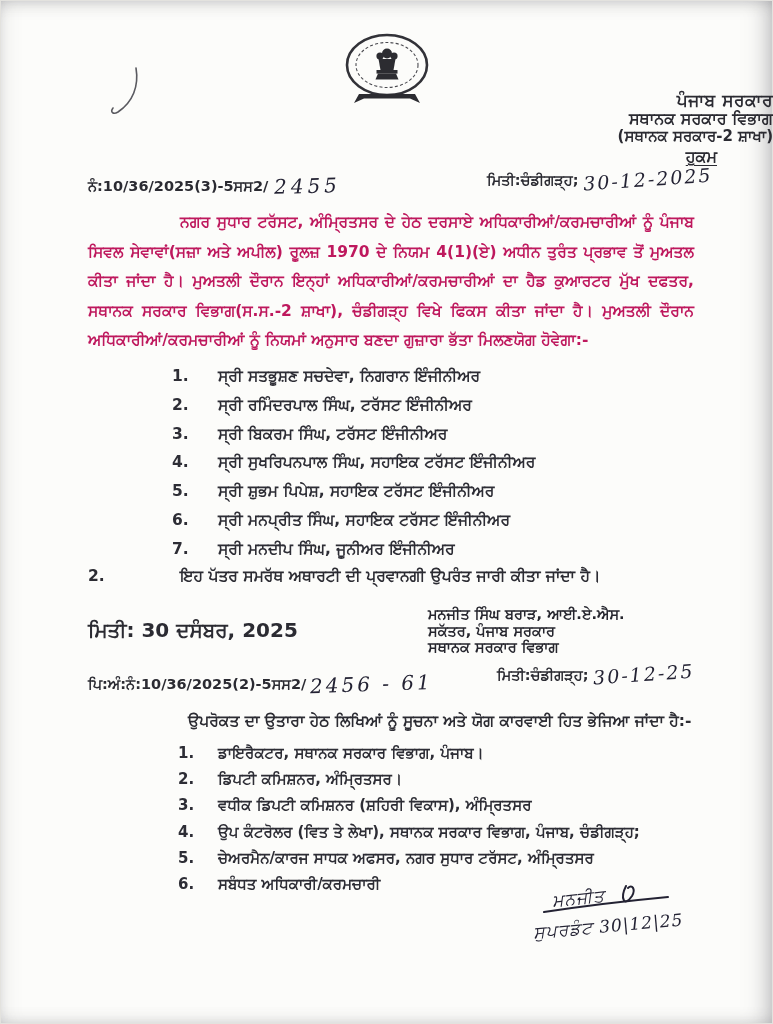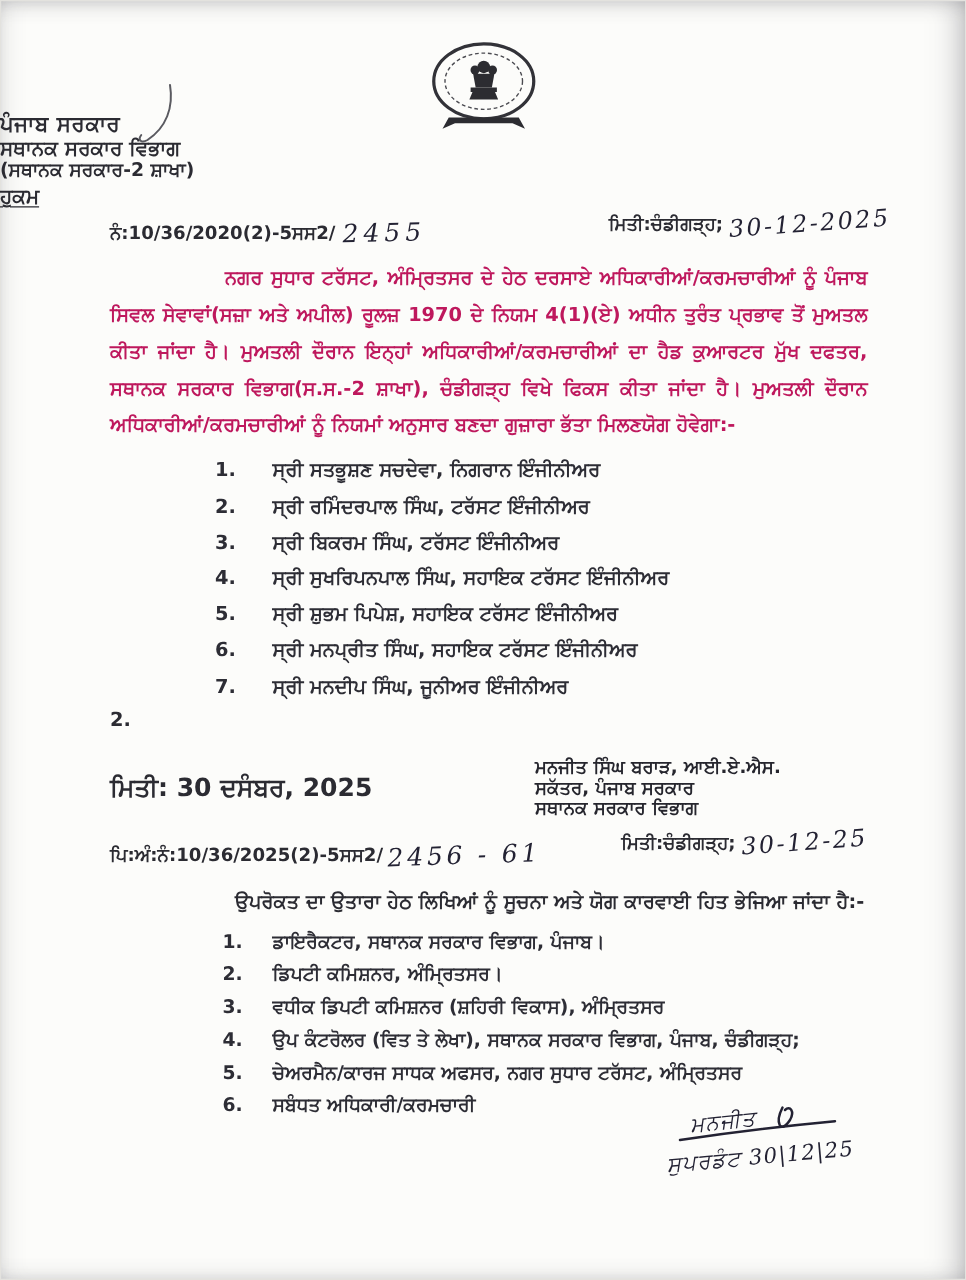--- a/index.html
+++ b/index.html
@@ -13,21 +13,21 @@
     overflow:hidden;
     box-shadow:
       inset 0 0 0 1px #e3e2de,
       inset -16px 0 26px -14px rgba(90,90,98,.5),
       inset 0 12px 20px -14px rgba(90,90,98,.4),
       inset 14px 0 24px -18px rgba(90,90,98,.3),
       inset 0 -12px 20px -16px rgba(90,90,98,.3);
   }
   .abs{position:absolute;}
   .printed{font-weight:700;color:#2b2b32;}
-  .center{text-align:left;}
+  .center{text-align:right;}
   
   .emblem{left:340px;top:33px;width:94px;height:78px;}
   .gov-line1{left:0;top:90px;width:773px;font-size:17px;letter-spacing:.5px;}
   .gov-line2{left:0;top:109px;width:773px;font-size:16px;}
   .gov-line3{left:0;top:127px;width:773px;font-size:15px;}
   .order-title{left:0;top:147px;width:717px;font-size:16px;text-decoration:underline;text-underline-offset:3px;}
   
   .hand{
     font-family:"DejaVu Serif","Liberation Serif",serif;
     font-style:italic;color:#232233;font-weight:500;
@@ -92,21 +92,21 @@
     </g>
     <path d="M19 61 L75 61 L80 70 L70 65.5 L24 65.5 L14 70 Z" fill="#2c2c31"></path>
   </svg>
 
   <div class="abs printed center gov-line1">ਪੰਜਾਬ ਸਰਕਾਰ</div>
   <div class="abs printed center gov-line2">ਸਥਾਨਕ ਸਰਕਾਰ ਵਿਭਾਗ</div>
   <div class="abs printed center gov-line3">(ਸਥਾਨਕ ਸਰਕਾਰ-2 ਸ਼ਾਖਾ)</div>
   <div class="abs printed center order-title">ਹੁਕਮ</div>
 
   <div class="abs printed ref-left">
-    <span>ਨੰ:10/36/2020(2)-5ਸਸ2/</span><span class="hand">2455</span>
+    <span>ਨੰ:10/36/2025(3)-5ਸਸ2/</span><span class="hand">2455</span>
   </div>
   <div class="abs printed ref-right">
     <span>ਮਿਤੀ:ਚੰਡੀਗੜ੍ਹ;</span><span class="hand">30-12-2025</span>
   </div>
 
   <div class="abs body-para">ਨਗਰ ਸੁਧਾਰ ਟਰੱਸਟ, ਅੰਮ੍ਰਿਤਸਰ ਦੇ ਹੇਠ ਦਰਸਾਏ ਅਧਿਕਾਰੀਆਂ/ਕਰਮਚਾਰੀਆਂ ਨੂੰ ਪੰਜਾਬ ਸਿਵਲ ਸੇਵਾਵਾਂ(ਸਜ਼ਾ ਅਤੇ ਅਪੀਲ) ਰੂਲਜ਼ 1970 ਦੇ ਨਿਯਮ 4(1)(ਏ) ਅਧੀਨ ਤੁਰੰਤ ਪ੍ਰਭਾਵ ਤੋਂ ਮੁਅਤਲ ਕੀਤਾ ਜਾਂਦਾ ਹੈ। ਮੁਅਤਲੀ ਦੌਰਾਨ ਇਨ੍ਹਾਂ ਅਧਿਕਾਰੀਆਂ/ਕਰਮਚਾਰੀਆਂ ਦਾ ਹੈਡ ਕੁਆਰਟਰ ਮੁੱਖ ਦਫਤਰ, ਸਥਾਨਕ ਸਰਕਾਰ ਵਿਭਾਗ(ਸ.ਸ.-2 ਸ਼ਾਖਾ), ਚੰਡੀਗੜ੍ਹ ਵਿਖੇ ਫਿਕਸ ਕੀਤਾ ਜਾਂਦਾ ਹੈ। ਮੁਅਤਲੀ ਦੌਰਾਨ ਅਧਿਕਾਰੀਆਂ/ਕਰਮਚਾਰੀਆਂ ਨੂੰ ਨਿਯਮਾਂ ਅਨੁਸਾਰ ਬਣਦਾ ਗੁਜ਼ਾਰਾ ਭੱਤਾ ਮਿਲਣਯੋਗ ਹੋਵੇਗਾ:-</div>
 
   <div class="abs officials">
     <div class="row">
         <span class="num">1.</span>
@@ -132,20 +132,21 @@
         <span class="num">6.</span>
         <span>ਸ੍ਰੀ ਮਨਪ੍ਰੀਤ ਸਿੰਘ, ਸਹਾਇਕ ਟਰੱਸਟ ਇੰਜੀਨੀਅਰ</span>
       </div>
     <div class="row">
         <span class="num">7.</span>
         <span>ਸ੍ਰੀ ਮਨਦੀਪ ਸਿੰਘ, ਜੂਨੀਅਰ ਇੰਜੀਨੀਅਰ</span>
       </div>
   </div>
 
   <div class="abs clause2-num">2.</div>
+  <div class="abs clause2-text">ਇਹ ਪੱਤਰ ਸਮਰੱਥ ਅਥਾਰਟੀ ਦੀ ਪ੍ਰਵਾਨਗੀ ਉਪਰੰਤ ਜਾਰੀ ਕੀਤਾ ਜਾਂਦਾ ਹੈ।</div>
 
   <div class="abs date-line">ਮਿਤੀ: 30 ਦਸੰਬਰ, 2025</div>
   <div class="abs signatory">
     <div>ਮਨਜੀਤ ਸਿੰਘ ਬਰਾੜ, ਆਈ.ਏ.ਐਸ.</div>
     <div>ਸਕੱਤਰ, ਪੰਜਾਬ ਸਰਕਾਰ</div>
     <div>ਸਥਾਨਕ ਸਰਕਾਰ ਵਿਭਾਗ</div>
   </div>
 
   <div class="abs end-left">
     <span>ਪਿ:ਅੰ:ਨੰ:10/36/2025(2)-5ਸਸ2/</span><span class="hand">2456 - 61</span>

